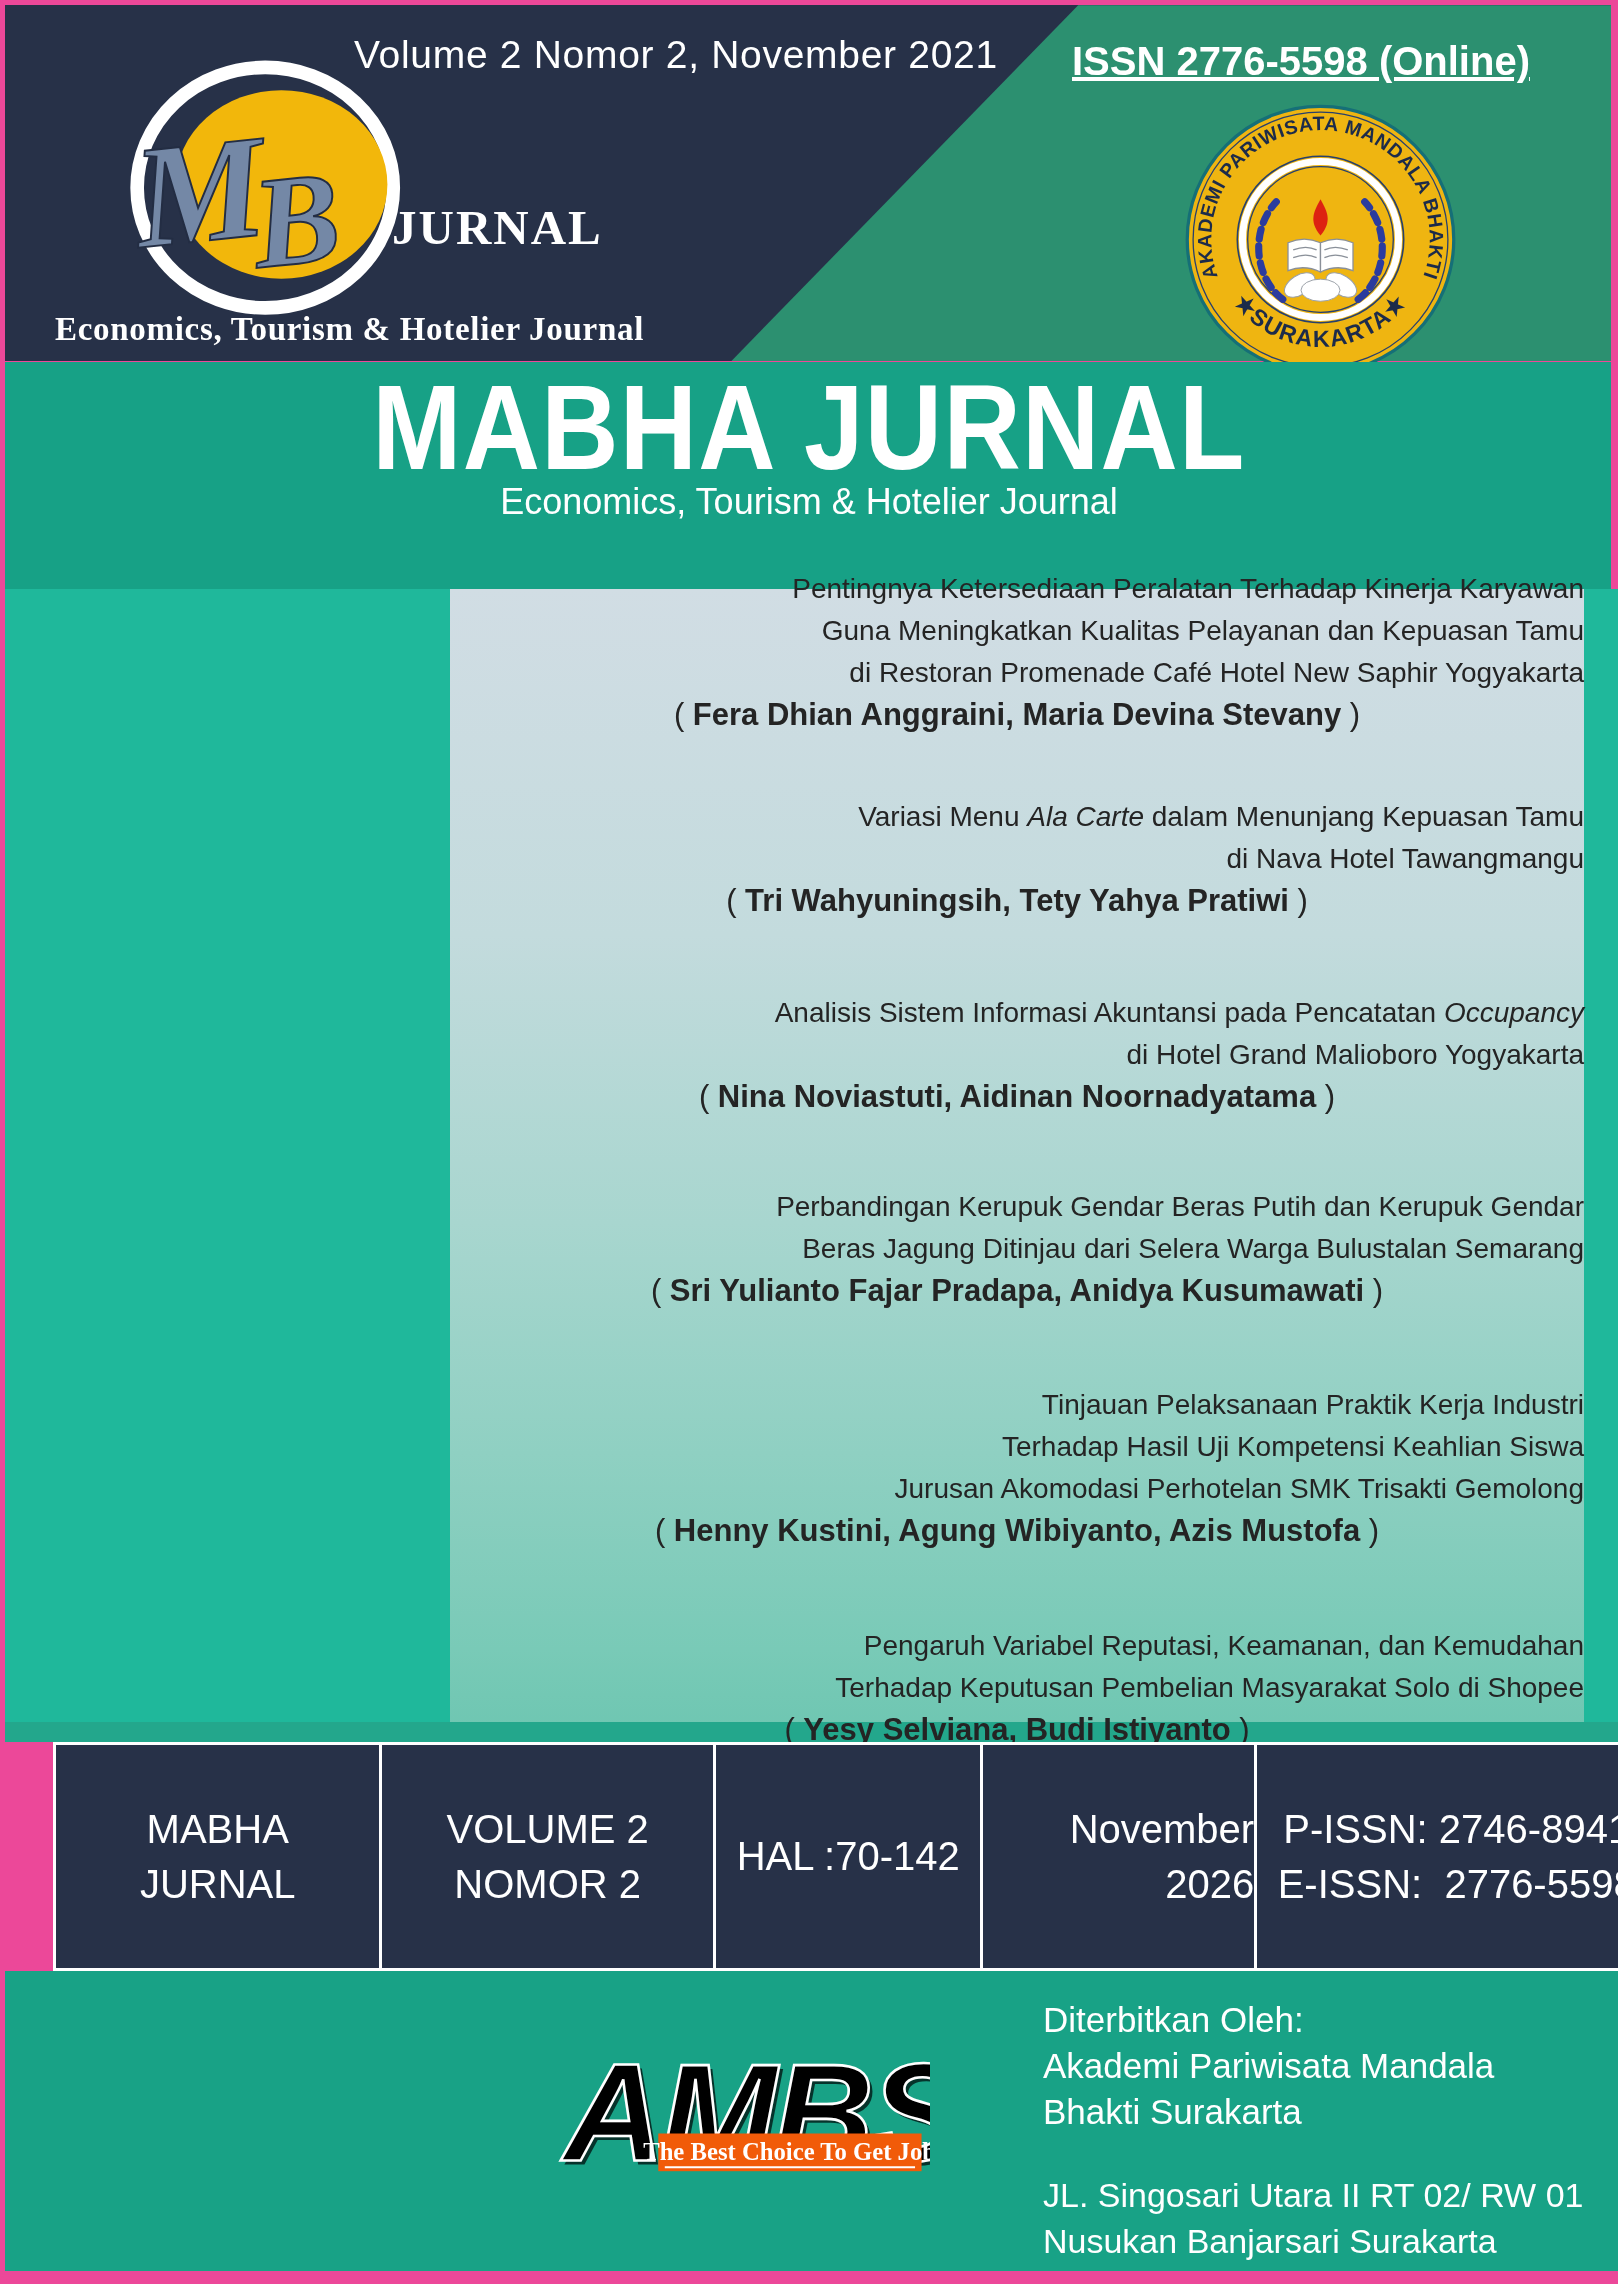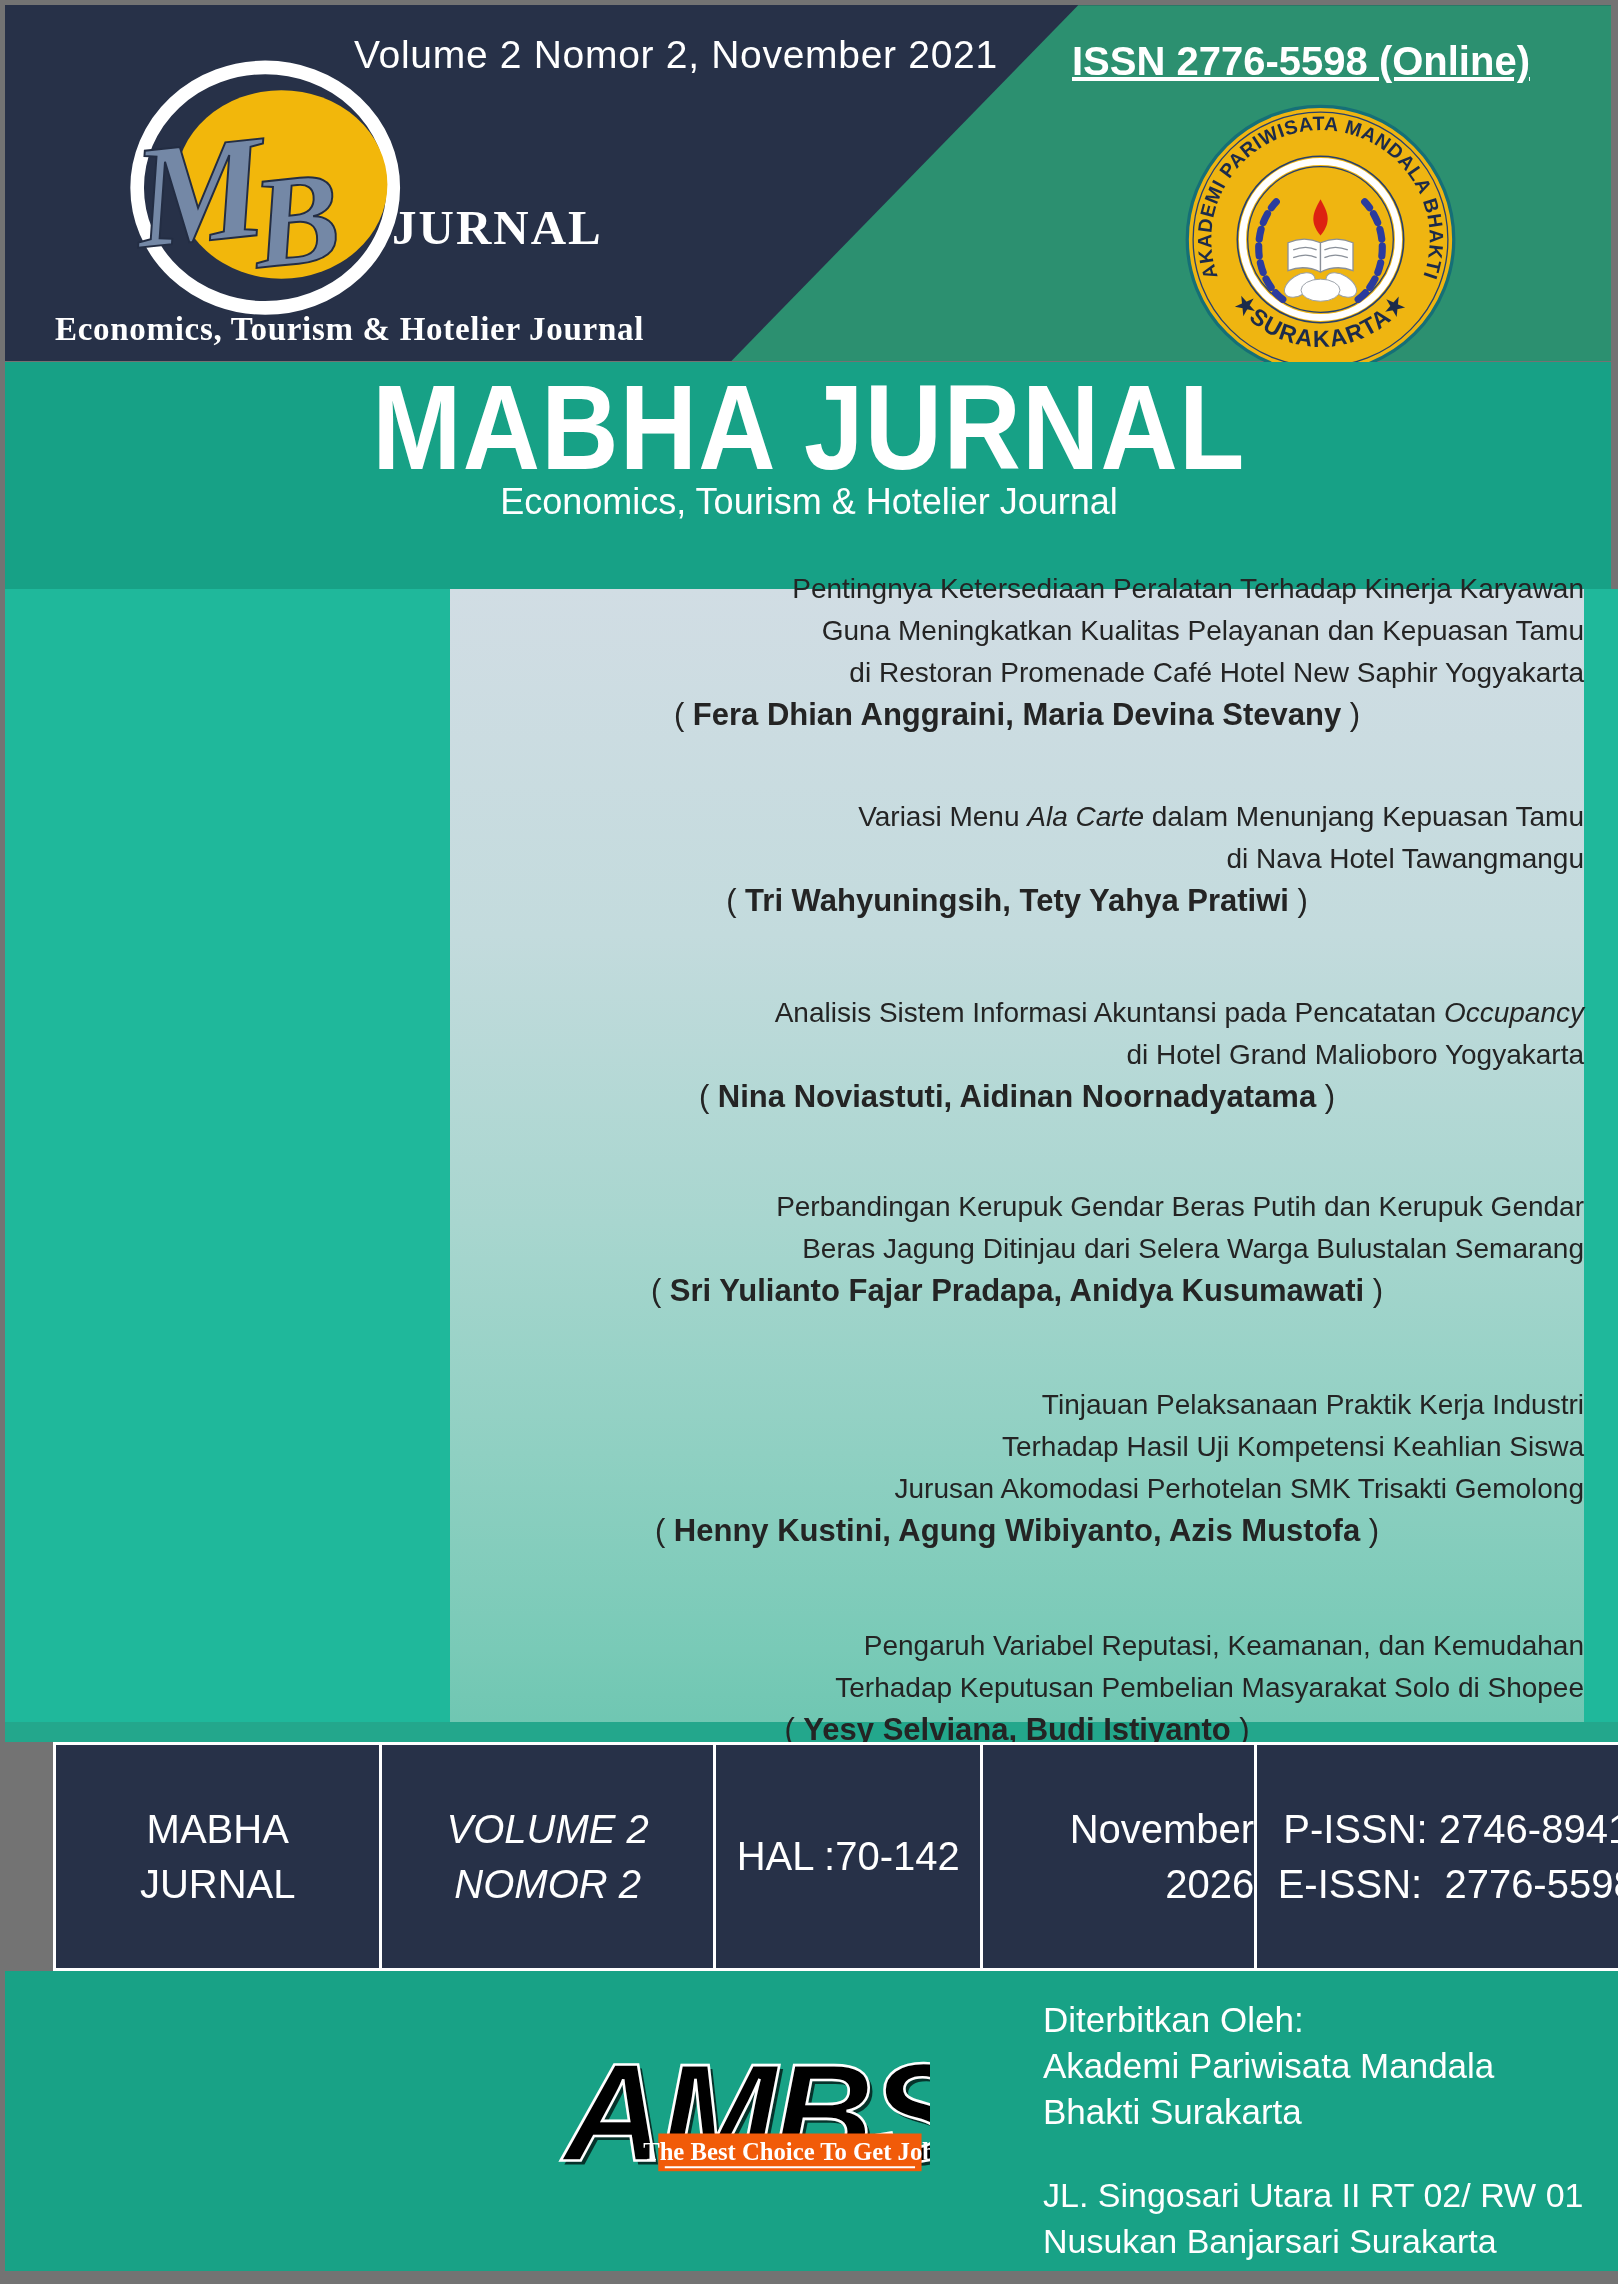--- a/index.html
+++ b/index.html
@@ -1,16 +1,16 @@
 <!DOCTYPE html>
 <html style="font-size:10.4px"><head>
 <meta charset="utf-8">
 <style>
   html,body{margin:0;padding:0;background:#101722;}
-  #canvas{position:relative;width:1618px;height:2284px;background:#737373;overflow:hidden;
+  #canvas{position:relative;width:1618px;height:2284px;background:#ec4899;overflow:hidden;
           font-family:"Liberation Sans", sans-serif;}
   .abs{position:absolute;}
 
   
   .header-navy{left:5.2px;top:5.2px;width:1606px;height:356px;background:#273148;}
   .header-green{left:0;top:0;width:100%;height:100%;background:#2c9070;
                 clip-path:polygon(1073px 0, 100% 0, 100% 100%, 726px 100%);}
   .issue-line{left:354px;top:33px;width:715px;font-size:39px;color:#ffffff;letter-spacing:0.7px;}
   .issn-line{left:1072px;top:39px;width:507px;font-size:40px;font-weight:bold;color:#ffffff;text-decoration:underline;}
 
@@ -40,21 +40,21 @@
   .article .t .it{font-style:italic;}
   .article .a{font-size:31px;line-height:42px;font-weight:bold;}
   .article .a .p{font-weight:normal;white-space:pre;}
 
   
   .info-table{left:5.2px;top:1742px;width:1606px;height:229px;display:flex;box-sizing:border-box;
               border:3.9px solid #ffffff;background:#273148;z-index:6;margin-left:48px;}
   .cell{box-sizing:border-box;border-right:3.9px solid #ffffff;display:flex;flex-direction:column;
         justify-content:center;align-items:center;color:#ffffff;font-size:40px;line-height:55px;}
   .cell:last-child{border-right:none;}
-  .c1{width:326px;} .c2{width:334px;font-style:italic;} .c3{width:267px;} .c4{width:274px;align-items:flex-end;} .c5{flex:1;}
+  .c1{width:326px;} .c2{width:334px;} .c3{width:267px;} .c4{width:274px;align-items:flex-end;} .c5{flex:1;}
   .pre{white-space:pre;}
 
   
   .footer{left:5.2px;top:1971px;width:1613px;height:300px;background:#18a286;}
   .ambs-svg{left:553px;top:2039px;}
   .pub-block{left:1043px;top:1997px;width:585px;color:#ffffff;font-size:35px;line-height:46px;}
   .addr-block{left:1043px;top:2172px;width:585px;color:#ffffff;font-size:34px;line-height:46px;}
 </style>
 </head>
 <body>

